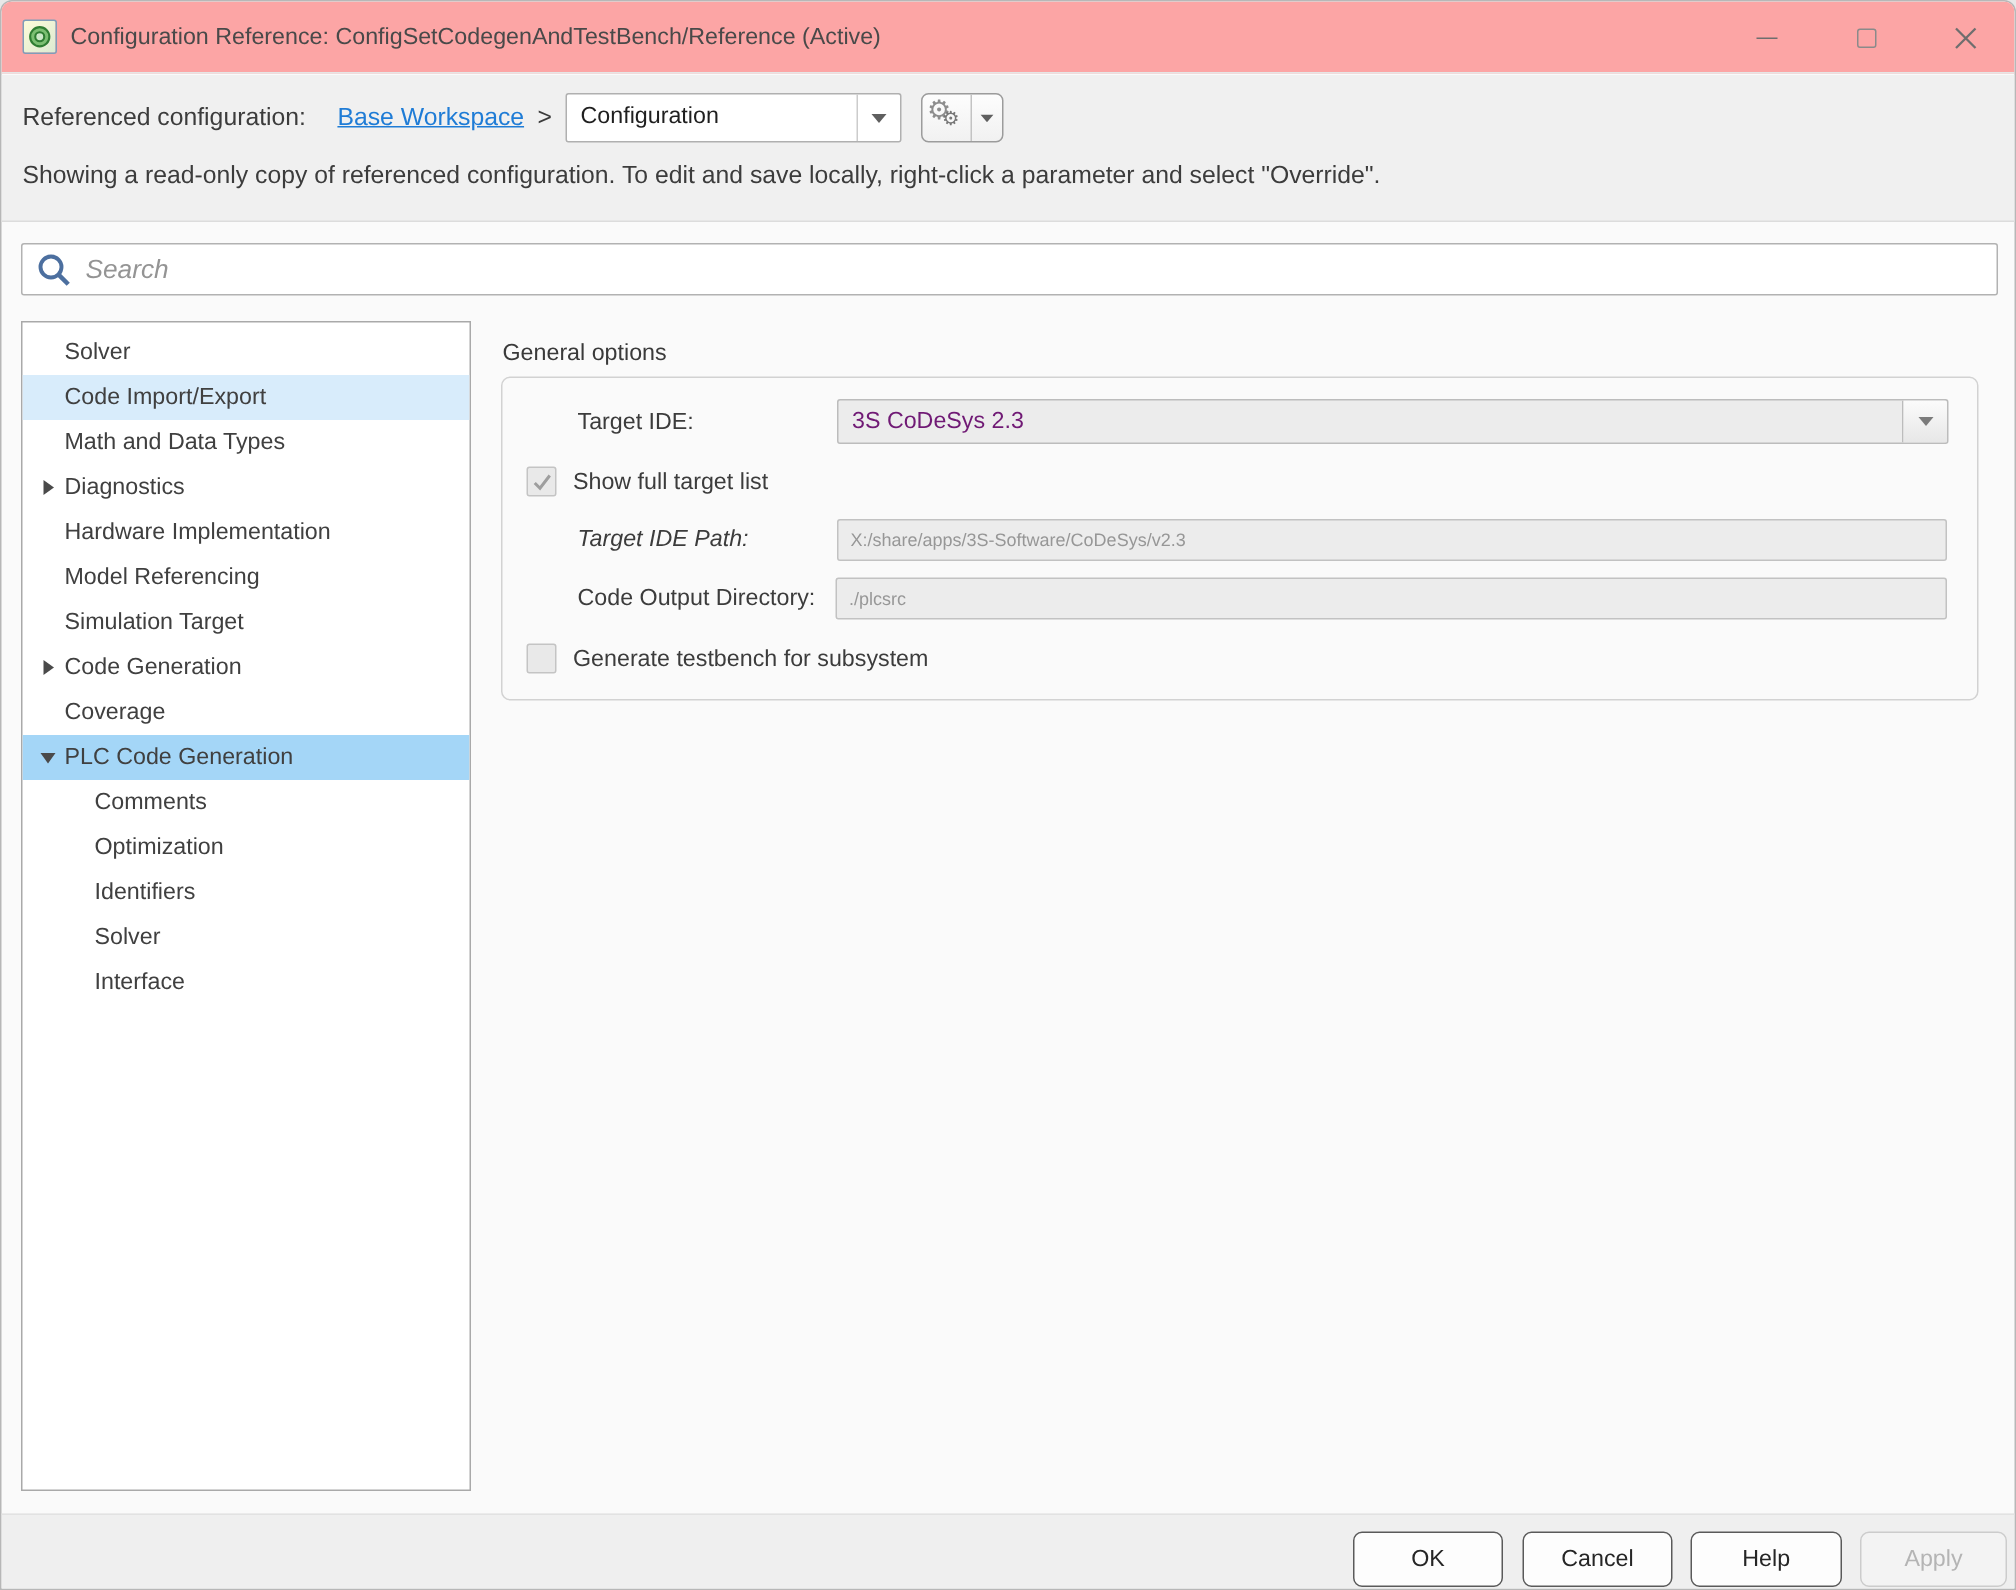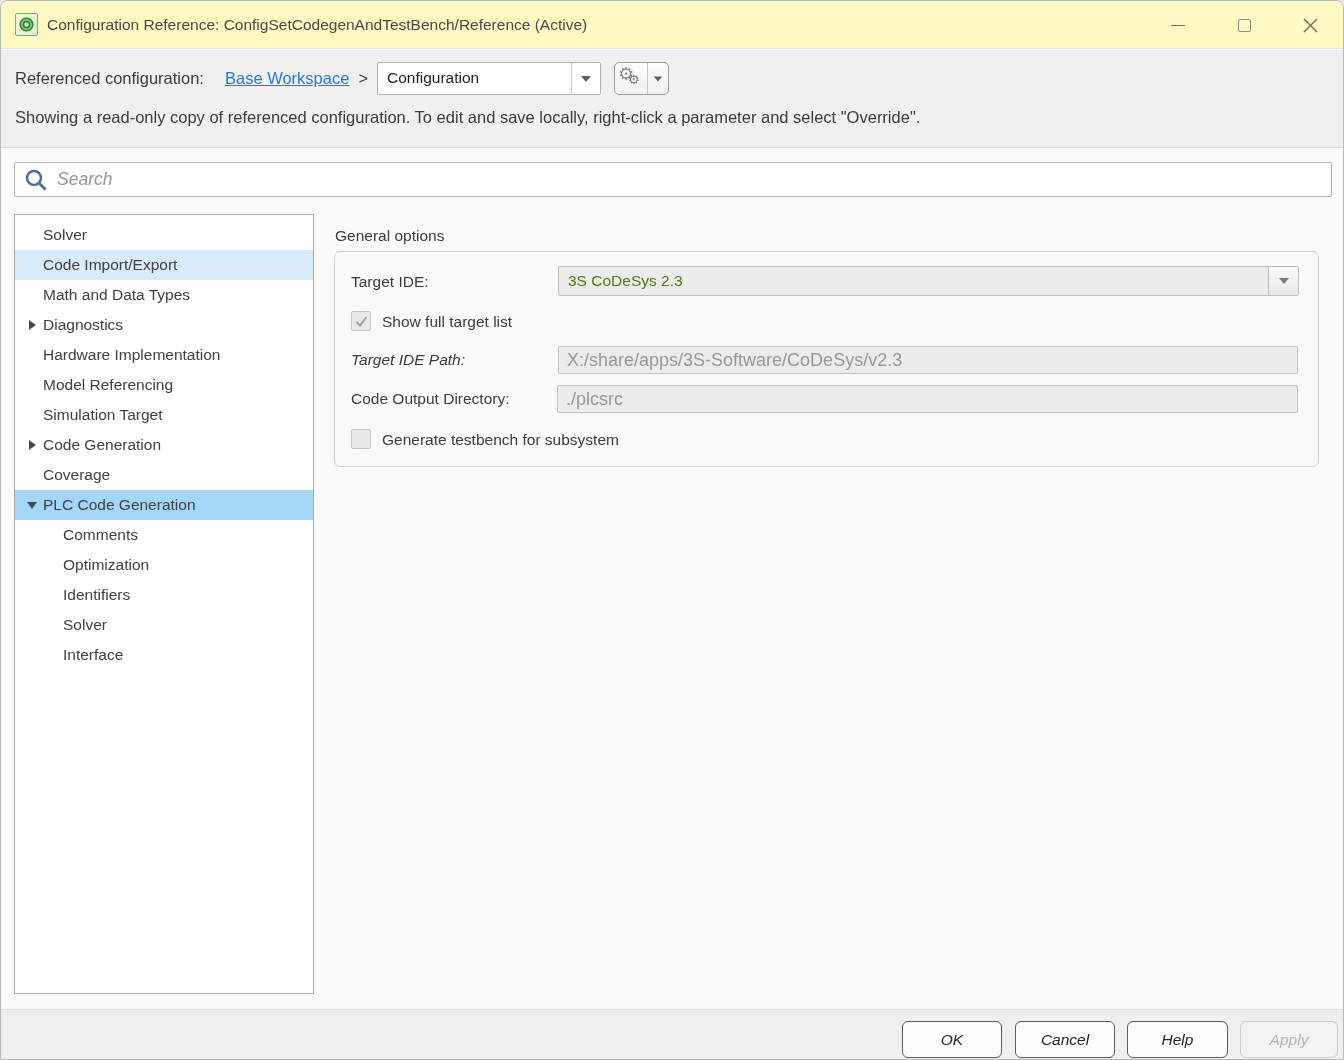--- a/index.html
+++ b/index.html
@@ -6,21 +6,21 @@
   html,body { width:1344px; height:1060px; background:#e8e8e8; }
   body { font-family:"Liberation Sans", sans-serif; }
   .window {
     position:relative; width:1344px; height:1060px;
     background:#fafafa; border:1px solid #b7b7b7;
     border-radius:8px 8px 0 0; overflow:hidden;
   }
   
   .titlebar {
     position:absolute; left:0; top:0; width:100%; height:48px;
-    background:#fef9c3; border-bottom:1px solid #e6e6e6;
+    background:#fca5a5; border-bottom:1px solid #e6e6e6;
     display:flex; align-items:center;
   }
   .app-icon {
     width:23px; height:23px; margin-left:14px; border:1px solid #7f9db9;
     border-radius:2px; background:linear-gradient(135deg,#fdfbd8,#dcead2);
     display:flex; align-items:center; justify-content:center;
   }
   .title-text { margin-left:9px; font-size:15.5px; color:#494949; }
   .win-controls { position:absolute; right:0; top:0; height:48px; display:flex; }
   .win-btn { width:66px; height:48px; display:flex; align-items:center; justify-content:center; }
@@ -76,49 +76,49 @@
   .arr-collapsed { width:0; height:0; border-top:5px solid transparent; border-bottom:5px solid transparent; border-left:7px solid #4a4a4a; }
   .arr-expanded { width:0; height:0; border-left:5px solid transparent; border-right:5px solid transparent; border-top:7px solid #4a4a4a; }
   .tree-label { margin-left:3px; white-space:nowrap; }
   .tree-row.lvl1 .tree-label { margin-left:23px; }
   
   .panel-title { position:absolute; left:334px; top:226px; font-size:15.5px; color:#3a3a3a; }
   .group-box {
     position:absolute; left:333px; top:250px; width:985px; height:216px;
     border:1px solid #d2d2d2; border-radius:6px;
   }
-  .fld-label { position:absolute; font-size:15.5px; color:#3c3c3c; white-space:nowrap; }
+  .fld-label { position:absolute; font-size:15.5px; color:#3c3c3c; white-space:nowrap;margin-left:34px; }
   .dd-disabled {
     position:absolute; left:557px; top:265px; width:741px; height:30px;
     background:#ececec; border:1px solid #bcbcbc; border-radius:2px;
     display:flex; align-items:stretch;
   }
-  .dd-value { flex:1; font-size:15.5px; color:#4d7c0f; padding:5px 0 0 9px; white-space:nowrap; overflow:hidden; }
+  .dd-value { flex:1; font-size:15.5px; color:#701a75; padding:5px 0 0 9px; white-space:nowrap; overflow:hidden; }
   .dd-btn { width:30px; border-left:1px solid #bcbcbc; background:linear-gradient(#fbfbfb,#e7e7e7); display:flex; align-items:center; justify-content:center; border-radius:0 2px 2px 0; }
   .txt-disabled {
     position:absolute; height:28px; background:#ececec; border:1px solid #c2c2c2; border-radius:2px;
-    font-family:"Liberation Sans",sans-serif; font-size:18px; color:#979797; padding:0 0 0 8px;
+    font-family:"Liberation Sans",sans-serif; font-size:12px; color:#979797; padding:0 0 0 8px;
     display:flex; align-items:center; white-space:nowrap; overflow:hidden;
   }
   .chk {
     position:absolute; width:20px; height:20px; background:#e9e9e9;
     border:1px solid #c4c4c4; border-radius:2px;
     display:flex; align-items:center; justify-content:center;
   }
   .chk-label { position:absolute; font-size:15.5px; color:#3c3c3c; white-space:nowrap; }
   
   .footer {
     position:absolute; left:0; top:1008px; width:100%; height:52px;
     background:#efefef; border-top:1px solid #e2e2e2;
   }
   .btn {
     position:absolute; top:11px; height:37px; border-radius:6px;
     background:#fdfdfd; border:1px solid #5a5a5a; color:#262626;
     font-family:"Liberation Sans",sans-serif; font-size:15.5px;
-    display:flex; align-items:center; justify-content:center; cursor:pointer;font-style:italic;
+    display:flex; align-items:center; justify-content:center; cursor:pointer;
   }
   .btn.disabled { background:#f3f3f3; border-color:#cccccc; color:#b4b4b4; cursor:default; }
 </style>
 </head>
 <body>
 
 <div class="window">
 
   <div class="titlebar">
     <div class="app-icon">

